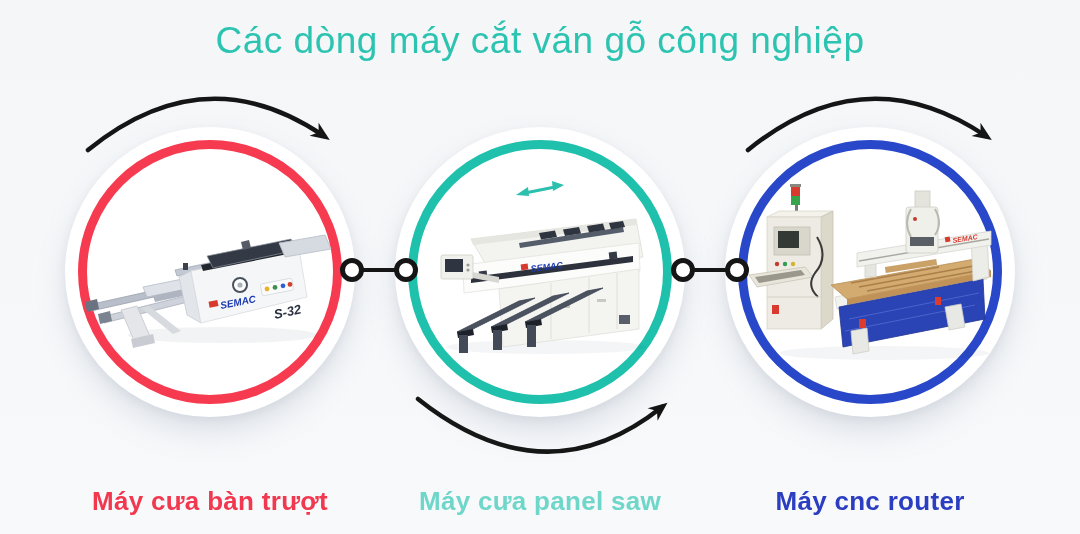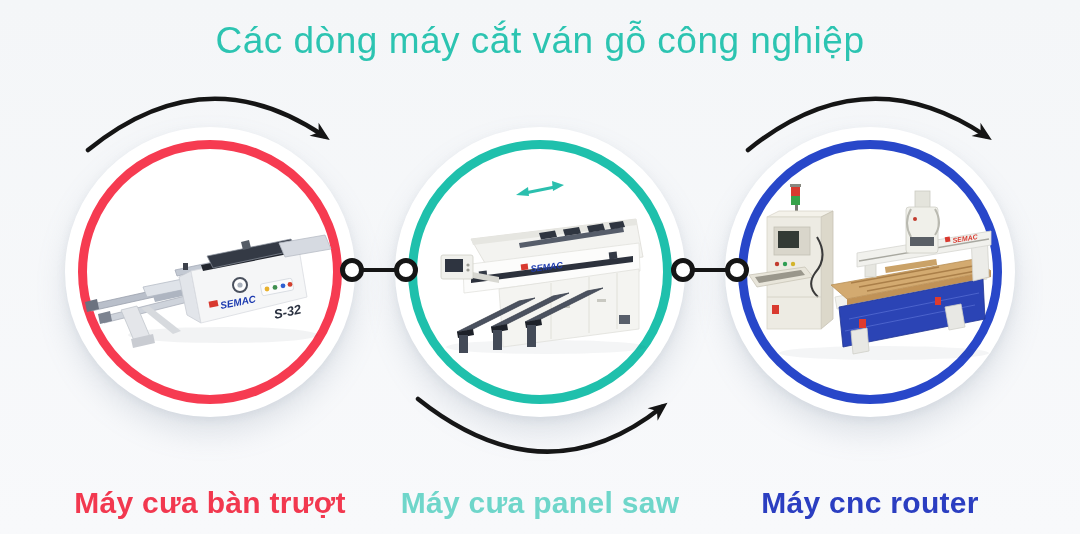--- a/index.html
+++ b/index.html
@@ -37,21 +37,21 @@
   .dot{
     position:absolute;width:24px;height:24px;box-sizing:border-box;
     border:5px solid #151515;background:#ffffff;border-radius:50%;
   }
   .link-line{
     position:absolute;height:4px;background:#151515;top:268px;
   }
   .arrows{position:absolute;left:0;top:0;pointer-events:none;}
   .caption{
     position:absolute;top:486px;width:360px;text-align:center;
-    font-size:30px;font-weight:700;letter-spacing:0.3px;
+    font-size:26px;font-weight:700;letter-spacing:0.3px;
   }
   .caption-1{left:30px;color:#f2384f;}
   .caption-2{left:360px;color:#6fd6ca;}
   .caption-3{left:690px;color:#2b3ec1;}
   svg{display:block;}
 </style>
 </head>
 <body>
 
 <div class="stage">

